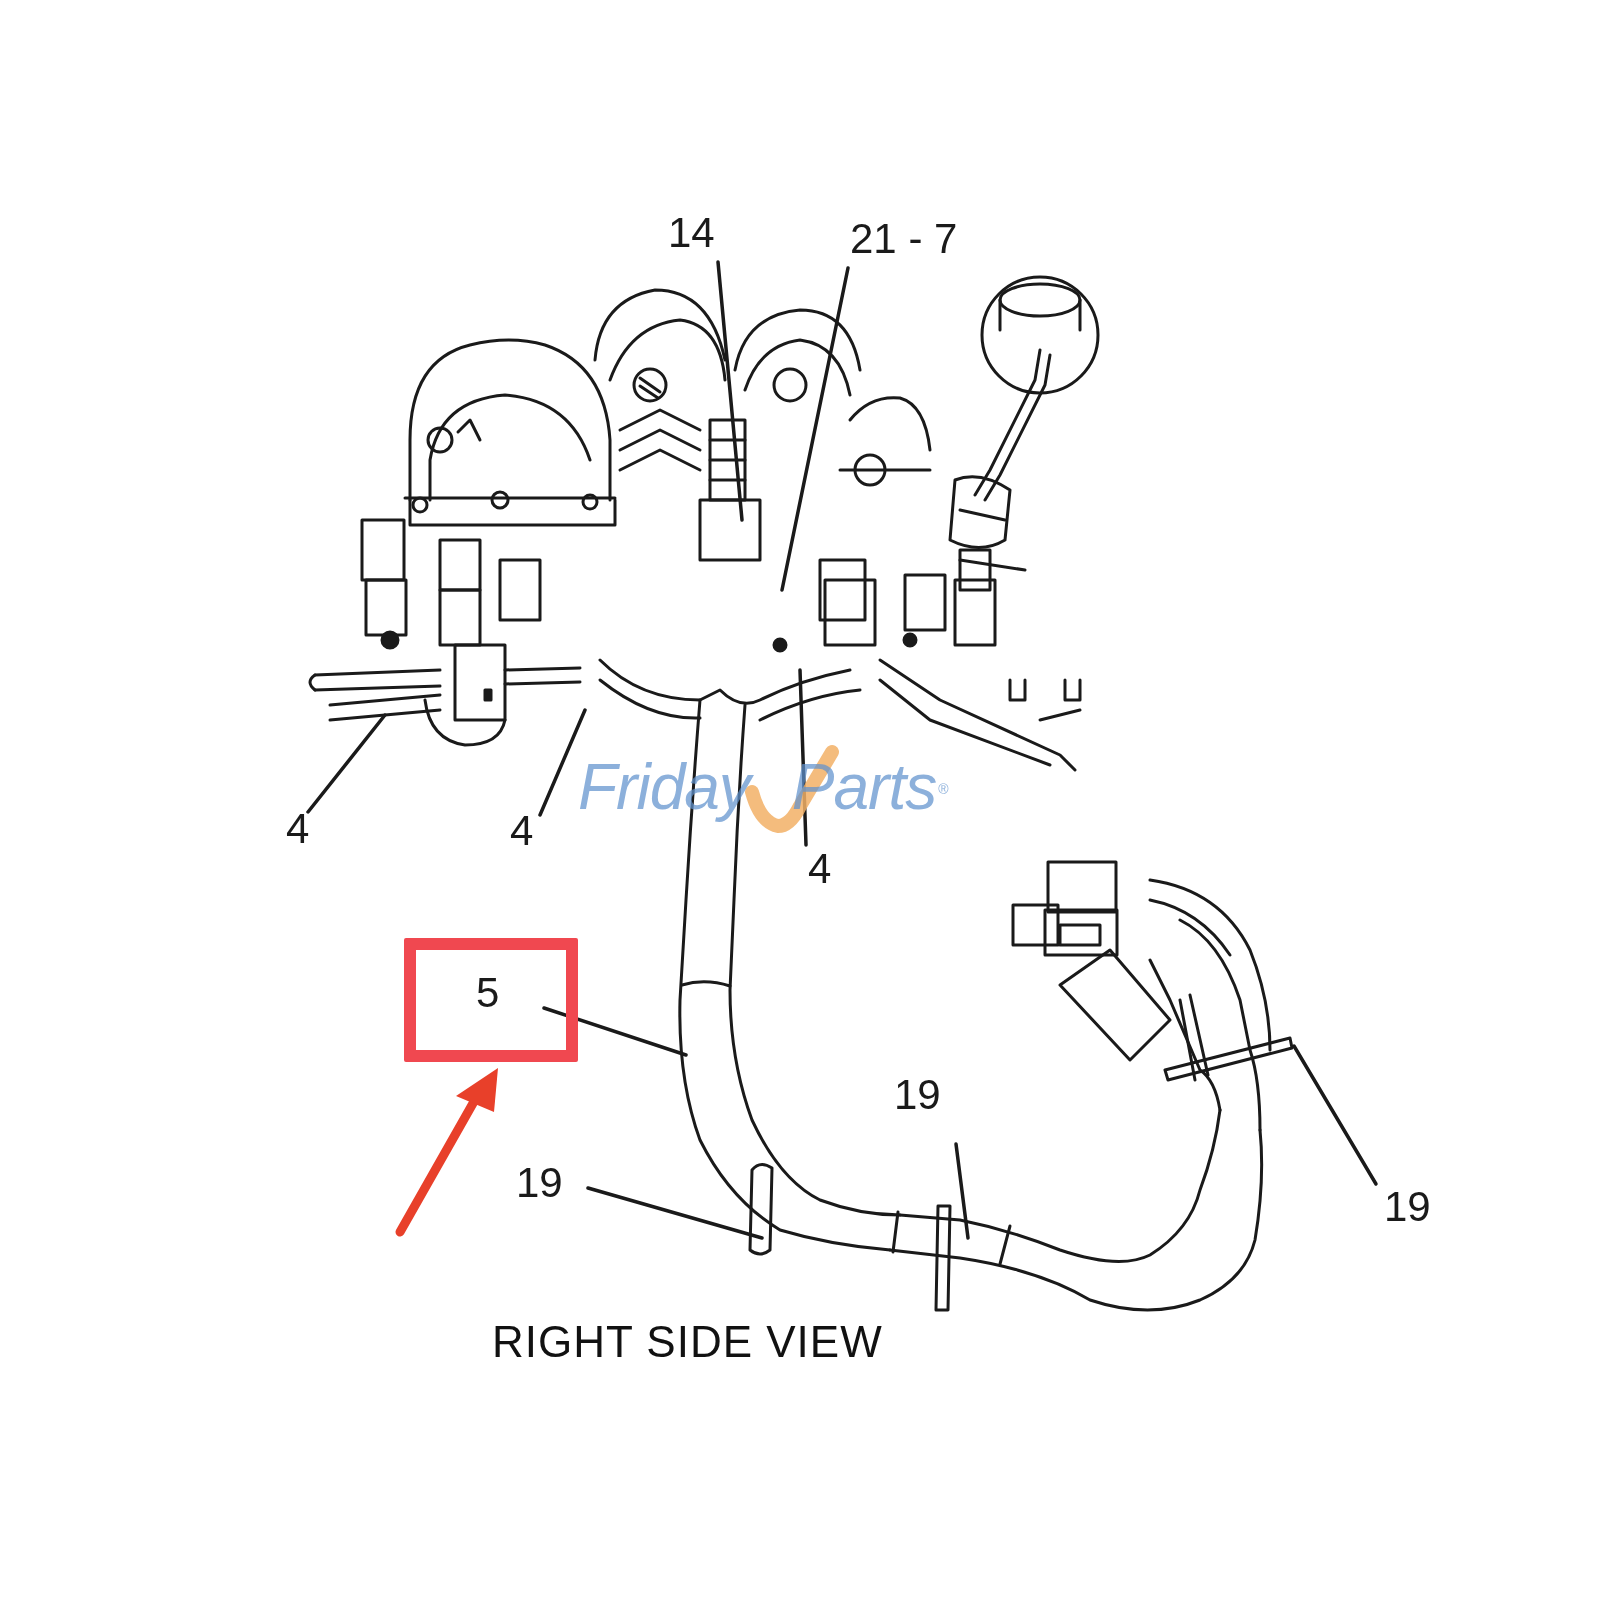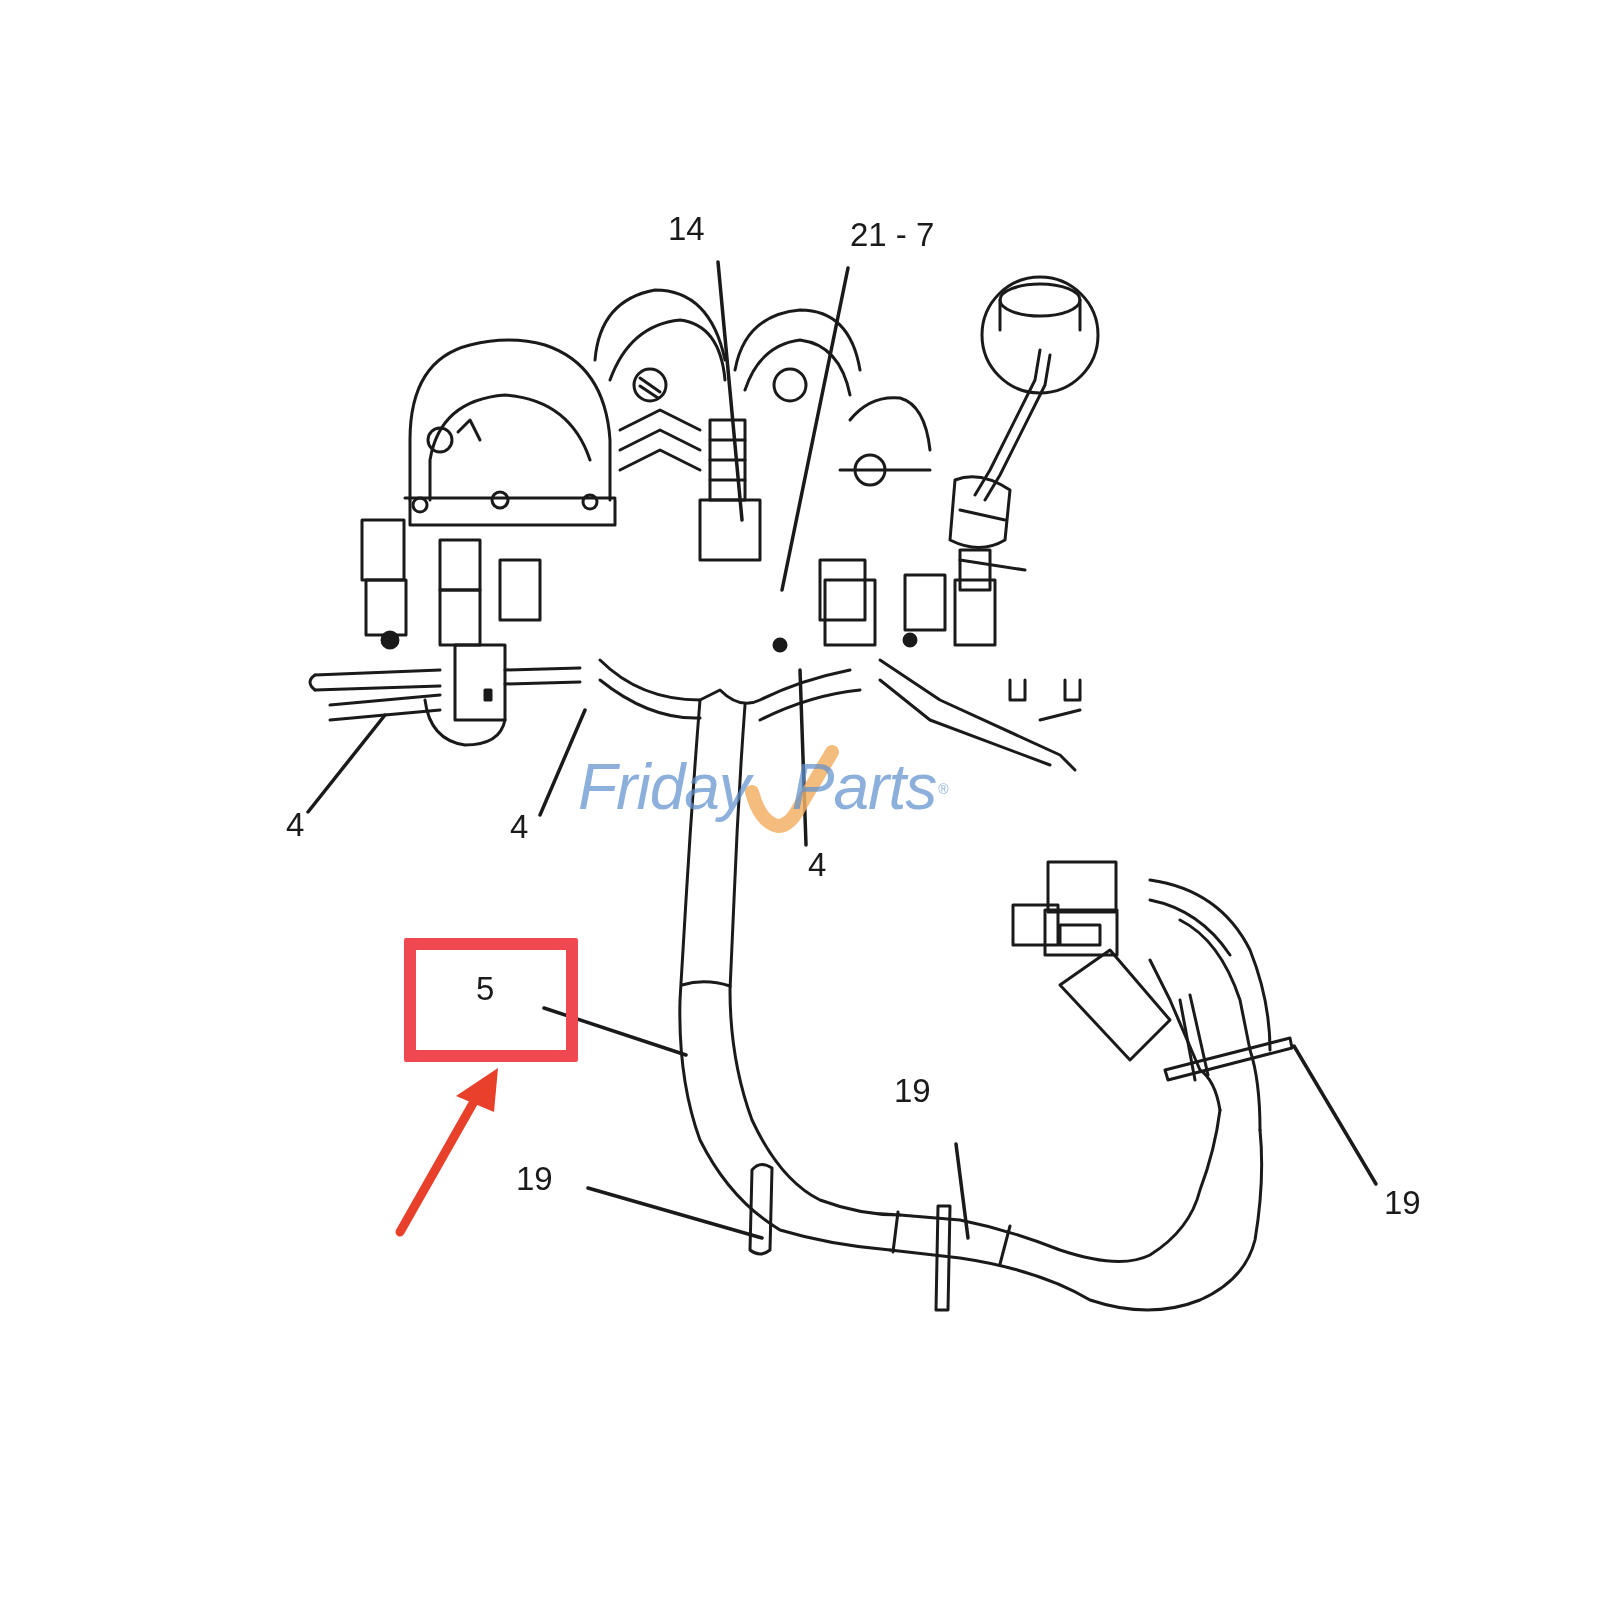--- a/index.html
+++ b/index.html
@@ -1,19 +1,19 @@
 <!DOCTYPE html>
 <html><head>
   <meta charset="utf-8">
   <style>
     html, body { margin: 0; padding: 0; background: #ffffff; }
     body { width: 1600px; height: 1600px; position: relative; overflow: hidden; font-family: "Liberation Sans", sans-serif; }
     #stage { position: absolute; left: 0; top: 0; width: 1600px; height: 1600px; }
     svg.art { position: absolute; left: 0; top: 0; }
-    .callout { position: absolute; font-family: "Liberation Sans", sans-serif; font-size: 33px; color: #1a1a1a; line-height: 1; letter-spacing: 0px; }
+    .callout { position: absolute; font-family: "Liberation Sans", sans-serif; font-size: 42px; color: #1a1a1a; line-height: 1; letter-spacing: 0px; }
     .view-title { position: absolute; left: 492px; top: 1320px; font-family: "Liberation Sans", sans-serif; font-size: 44px; color: #111; letter-spacing: 1px; line-height: 1; }
     .watermark { position: absolute; left: 578px; top: 752px; height: 70px; font-family: "Liberation Sans", sans-serif; font-weight: normal; font-style: italic; font-size: 64px; line-height: 70px; color: rgba(96,145,205,0.72); letter-spacing: -1px; white-space: nowrap; }
     .watermark .wm-gap { display: inline-block; width: 42px; }
     .watermark .reg { font-size: 14px; vertical-align: top; position: relative; top: 2px; margin-left: 2px; font-style: normal; }
     .highlight-box { position: absolute; left: 404px; top: 938px; width: 150px; height: 100px; border: 12px solid #f04850; border-radius: 2px; box-sizing: content-box; }
   </style>
 </head>
 <body>
 
 <div id="stage">
@@ -156,13 +156,14 @@
   <div class="callout" style="left:668px; top:212px;">14</div>
   <div class="callout" style="left:850px; top:218px;">21 - 7</div>
   <div class="callout" style="left:286px; top:808px;">4</div>
   <div class="callout" style="left:510px; top:810px;">4</div>
   <div class="callout" style="left:808px; top:848px;">4</div>
   <div class="callout" style="left:476px; top:972px;">5</div>
   <div class="callout" style="left:516px; top:1162px;">19</div>
   <div class="callout" style="left:894px; top:1074px;">19</div>
   <div class="callout" style="left:1384px; top:1186px;">19</div>
 
+  <div class="view-title">RIGHT SIDE VIEW</div>
 </div>
 
 </body></html>

